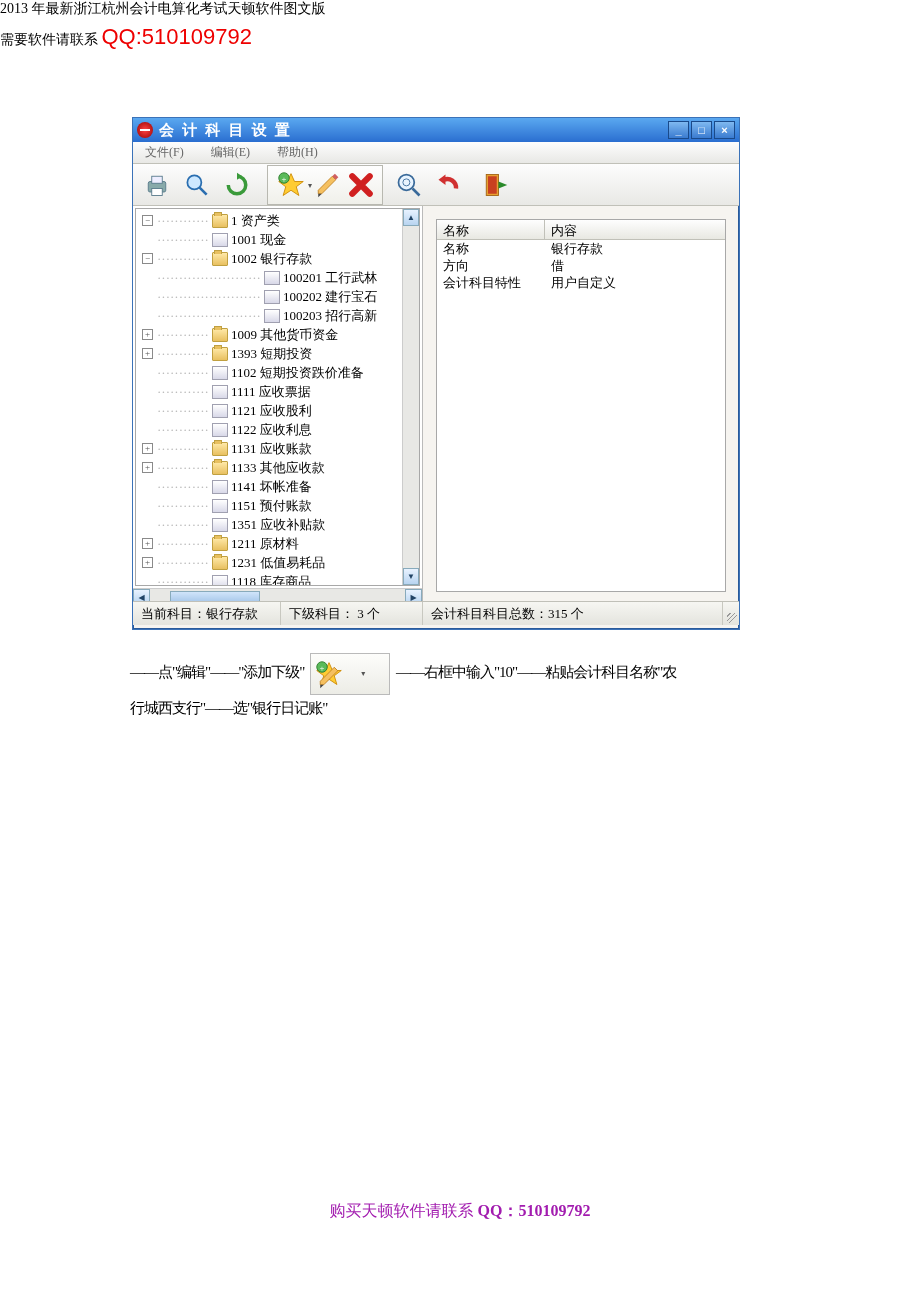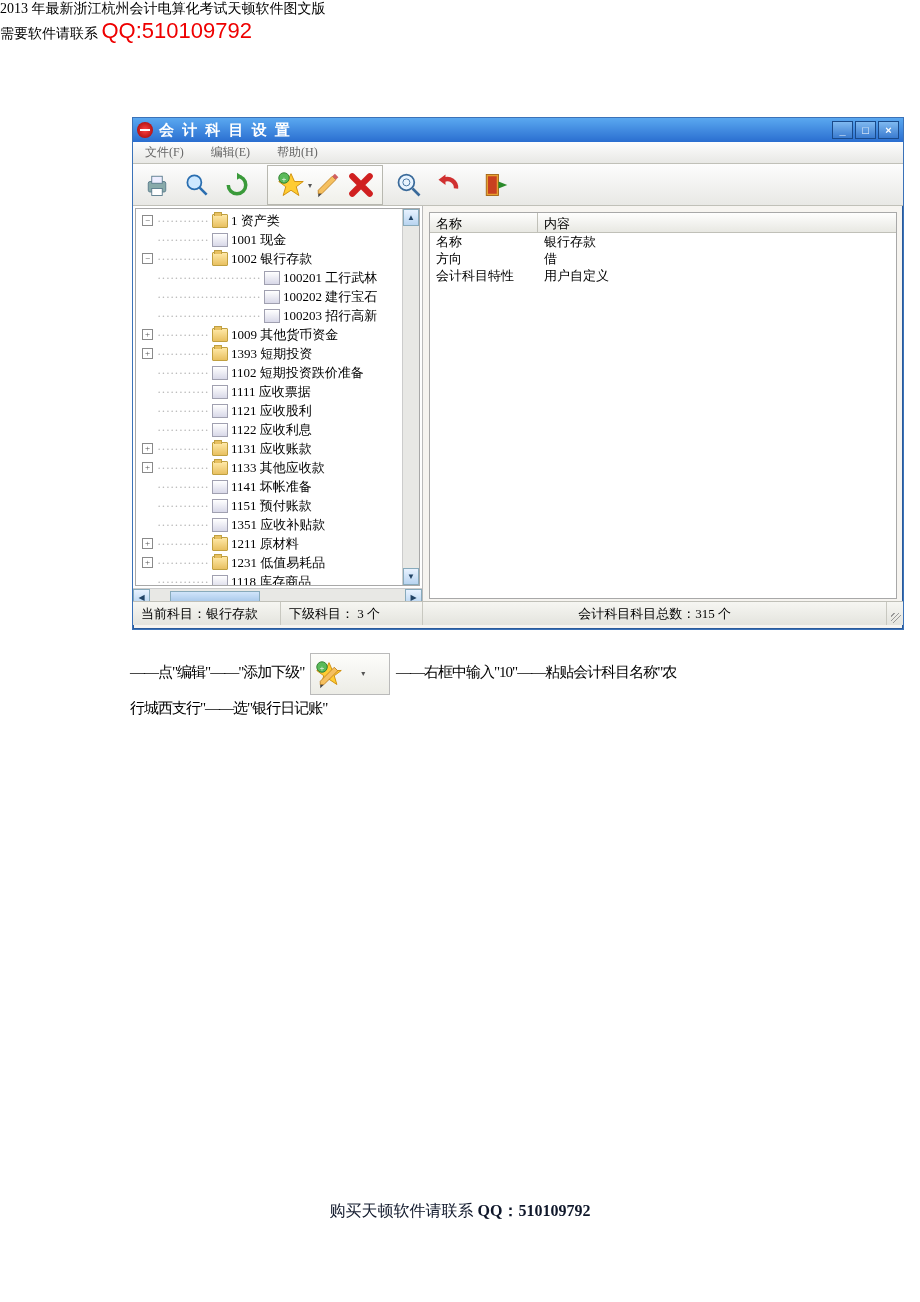--- a/index.html
+++ b/index.html
@@ -7,25 +7,25 @@
     font-family: "SimSun", "宋体", serif;
     font-size: 14px;
     background: #fff;
     color: #000;
     width: 920px;
     height: 1302px;
     position: relative;
   }
   .page-header { text-align: left; }
   .doc-title { font-size: 14px; color: #000; }
-  .doc-subtitle { font-size: 14px; }
+  .doc-subtitle { font-size: 14px; margin-top: 6px; }
   .doc-subtitle-qq { color: #e00; font-size: 22px; font-family: Arial, sans-serif; }
 
   .app-window {
-    position: absolute; top: 117px; left: 132px; width: 772px; height: 513px;
+    position: absolute; top: 117px; left: 132px; width: 608px; height: 513px;
     border: 1px solid #3b72b8;
     background: #f6f4f0;
     box-shadow: 0 0 0 1px #2a5a9a inset;
   }
   .titlebar {
     height: 24px;
     background: linear-gradient(to bottom, #5aa8f0, #2a6ed0);
     display: flex; align-items: center; padding: 0 4px;
     color: #fff; font-family: "Microsoft YaHei", sans-serif;
   }
@@ -68,46 +68,46 @@
   .folder-ico::before { content:""; position:absolute; top:-3px; left:1px; width:6px; height:3px; background:#e8c060; border:1px solid #c0a040; border-bottom:none; }
   .leaf-ico { background: linear-gradient(#fff,#d8d8e8); border:1px solid #a0a0b0; }
   .vscroll { position:absolute; right:0; top:0; bottom:0; width:17px; background:#e8e8e5; border-left:1px solid #ccc; }
   .vscroll .arrow { height:17px; background: linear-gradient(#e8f2ff,#b8d4f0); border:1px solid #8ab; display:flex; align-items:center; justify-content:center; font-size:8px; color:#246; }
   .vscroll .arrow.down { position:absolute; bottom:0; left:0; right:0; }
   .hscroll { height:17px; background:#e8e8e5; border-top:1px solid #ccc; display:flex; }
   .hscroll .arrow { width:17px; background: linear-gradient(#e8f2ff,#b8d4f0); border:1px solid #8ab; display:flex; align-items:center; justify-content:center; font-size:8px; color:#246; }
   .hscroll .track { flex:1; position:relative; }
   .hscroll .thumb { position:absolute; left:20px; top:2px; bottom:2px; width:90px; background: linear-gradient(#d0e4fa,#a8c8ea); border:1px solid #8ab; }
 
-  .right-pane { flex:1; border:1px solid #a8a8a8; margin:6px; background:#fff; position:relative; }
+  .right-pane { flex:1; border:1px solid #a8a8a8; margin:13px; background:#fff; position:relative; }
   .detail-header { display:flex; background: linear-gradient(#fefefe,#e8e8e2); border-bottom:1px solid #c0c0b8; height:20px; font-size:13px; }
   .detail-header > div:first-child { width:108px; padding:2px 6px; border-right:1px solid #c0c0b8; }
   .detail-header > div:last-child { flex:1; padding:2px 6px; }
   .detail-row { display:flex; font-size:13px; line-height:17px; }
   .detail-row > div:first-child { width:108px; padding:0 6px; }
   .detail-row > div:last-child { flex:1; padding:0 6px; }
   .detail-row.sel { background:#e8e8e2; }
 
   .statusbar { position:absolute; left:0; right:0; bottom:4px; height:24px; background: linear-gradient(#f6f6f2,#e4e4de); border-top:1px solid #c0c0b8; display:flex; font-size:13px; }
   .status-cell { padding: 3px 8px; border-right:1px solid #c8c8c0; }
   .status-cell.left1 { width: 148px; }
   .status-cell.left2 { width: 142px; }
-  .status-cell.right { flex:1;text-align:center; }
+  .status-cell.right { flex:1; }
   .grip { width:16px; position:relative; }
   .grip::after { content:""; position:absolute; right:2px; bottom:2px; width:10px; height:10px;
     background-image: linear-gradient(135deg, transparent 0 2px,#999 2px 3px, transparent 3px 5px,#999 5px 6px, transparent 6px 8px,#999 8px 9px, transparent 9px);
   }
 
   .instruction-area { position:absolute; top: 653px; left: 130px; right: 130px; font-size: 15px; line-height: 26px; }
   .instr-btn-wrap { display:inline-block; vertical-align:-18px; width:80px; height:42px; border:1px solid #bababa; background: linear-gradient(#fdfdfb,#ecece6); margin: 0 2px; position:relative; }
   .instr-btn-wrap svg { position:absolute; left:4px; top:6px; width:28px; height:28px; }
   .instr-btn-wrap .arrow { position:absolute; right:24px; top:50%; transform:translateY(-50%); font-size:8px; color:#555; }
   .instr-btn-wrap .pen { position:absolute; right:4px; top:8px; }
 
-  .footer { position:absolute; bottom: 80px; left:0; right:0; text-align:center; color:#0f172a; font-size:16px; font-family:"SimSun",serif; }
+  .footer { position:absolute; bottom: 80px; left:0; right:0; text-align:center; color:#a21caf; font-size:16px; font-family:"SimSun",serif; }
   .footer b { font-weight:bold; }
 
   .dash { letter-spacing: -1px; }
 </style>
 </head>
 <body>
 
 <div class="page-header">
   <div class="doc-title">2013 年最新浙江杭州会计电算化考试天顿软件图文版</div>
   <div class="doc-subtitle">

